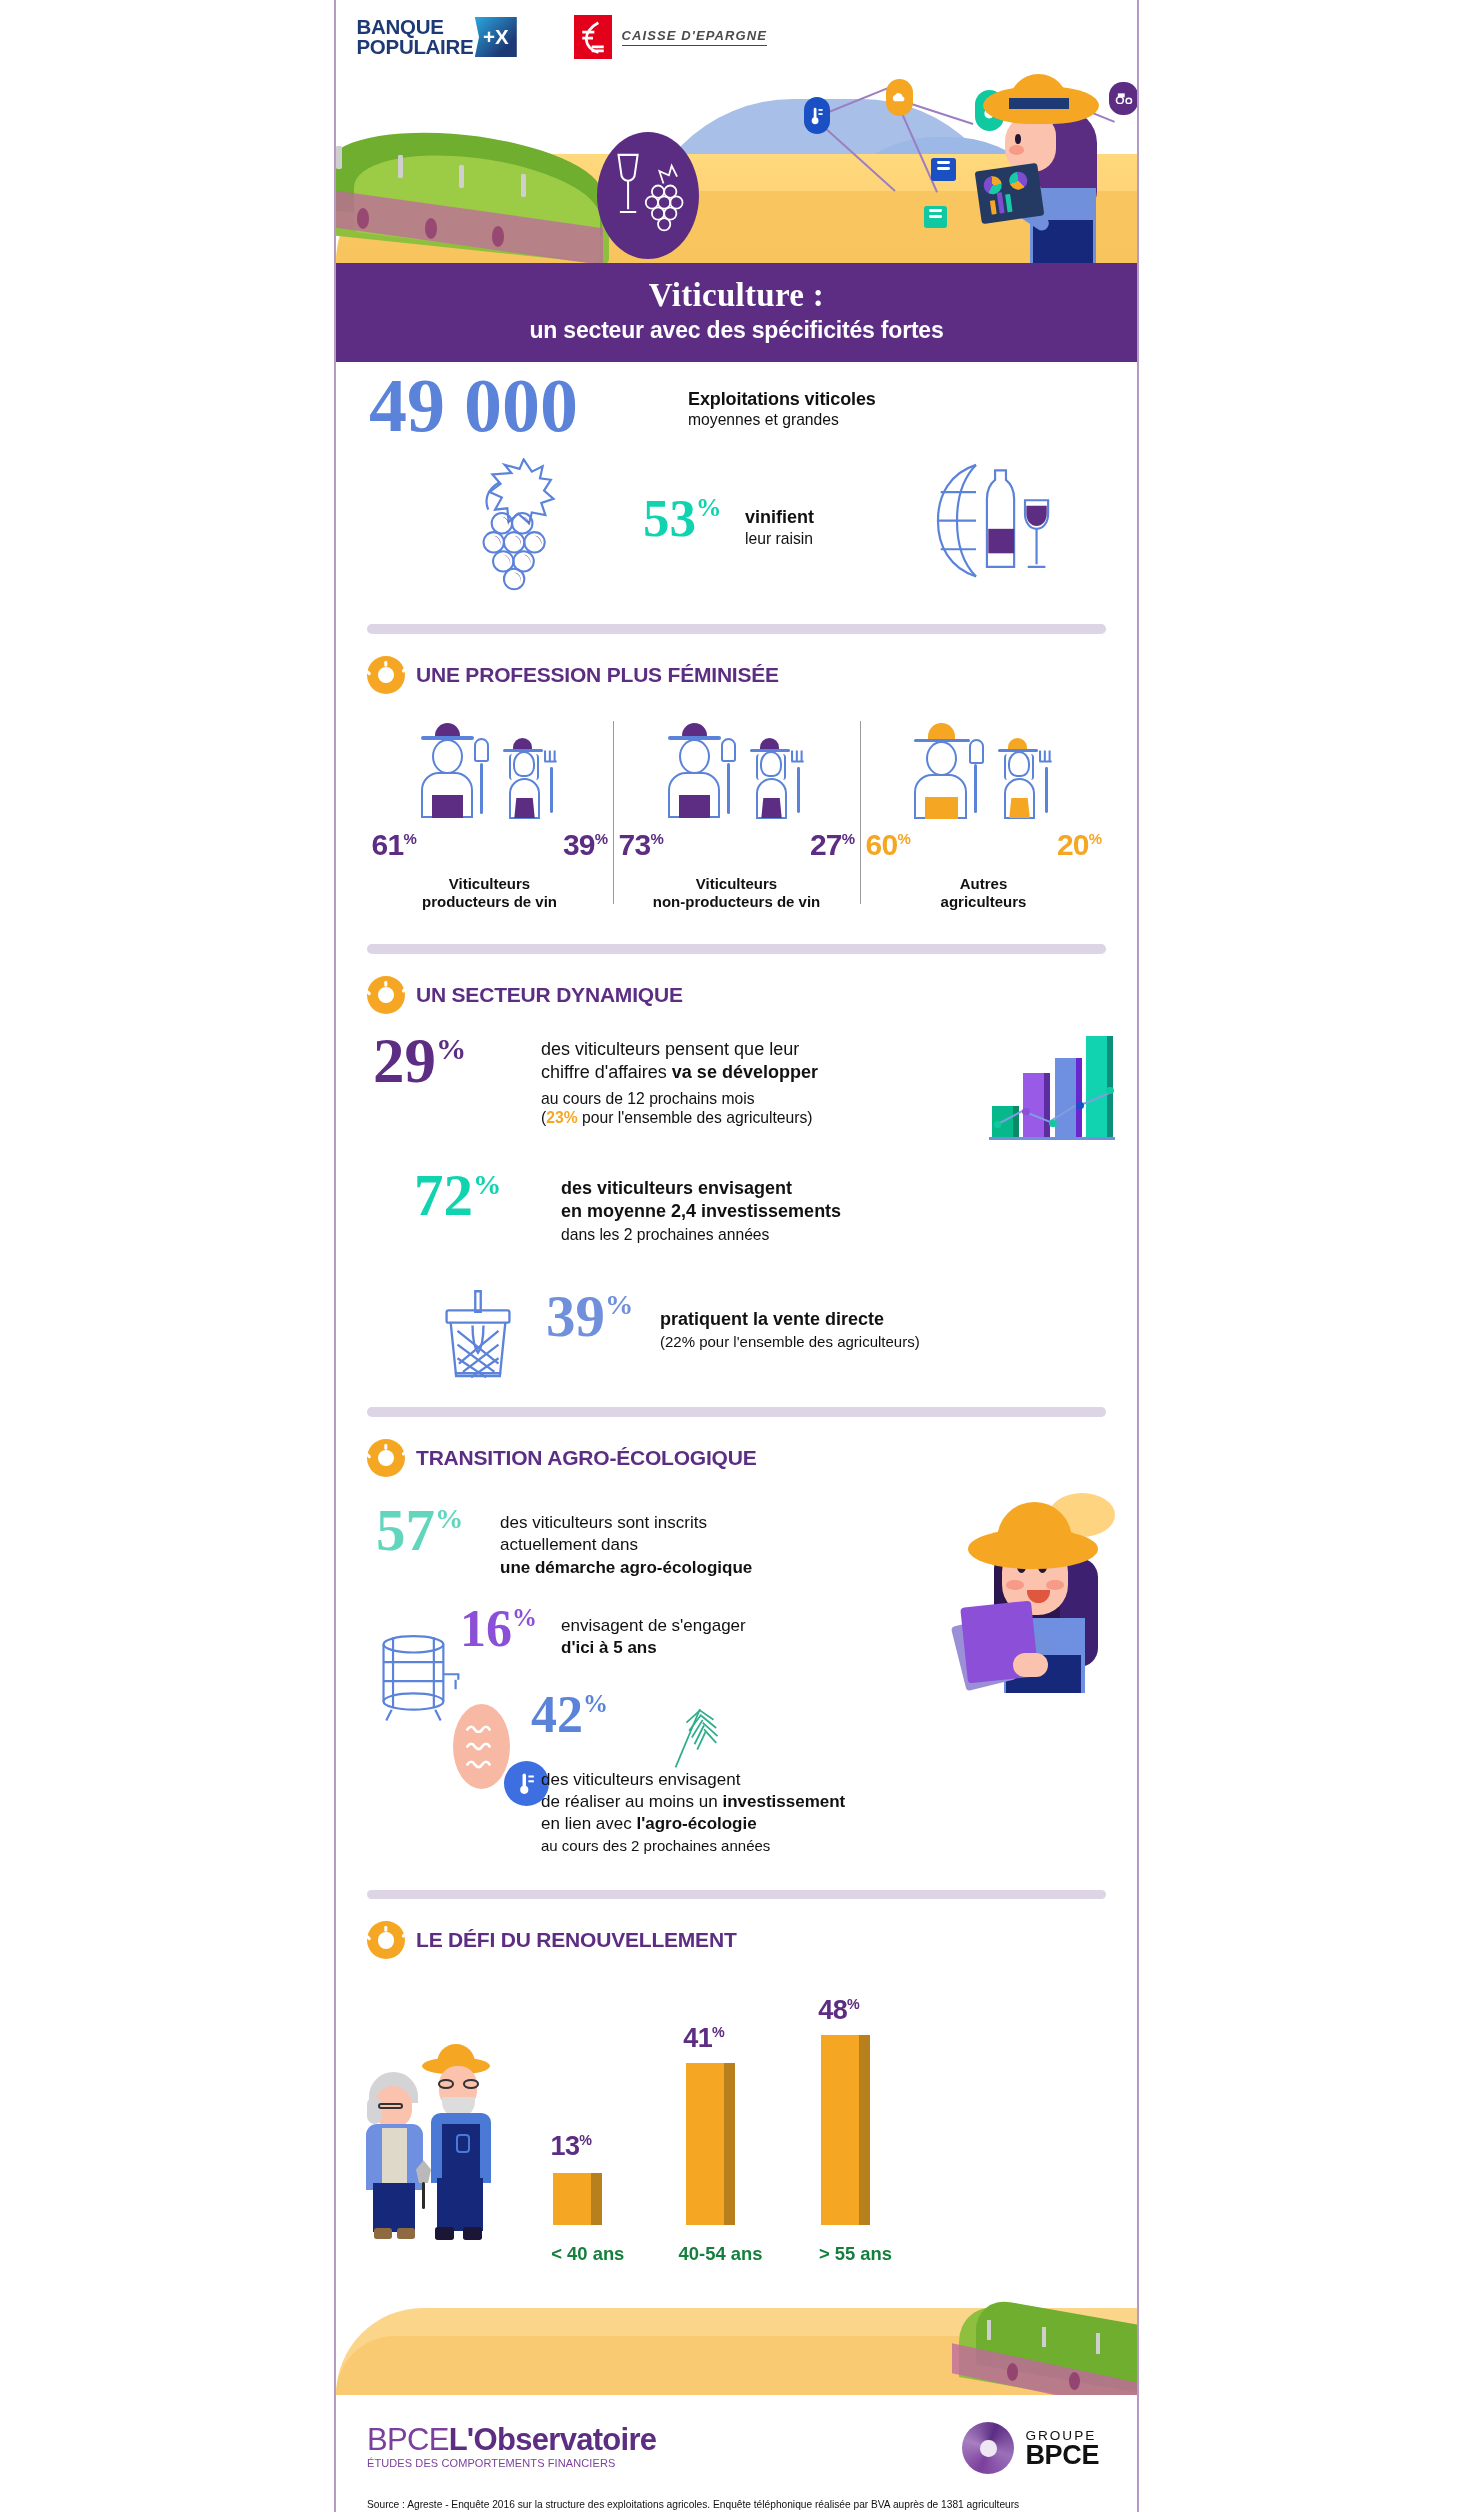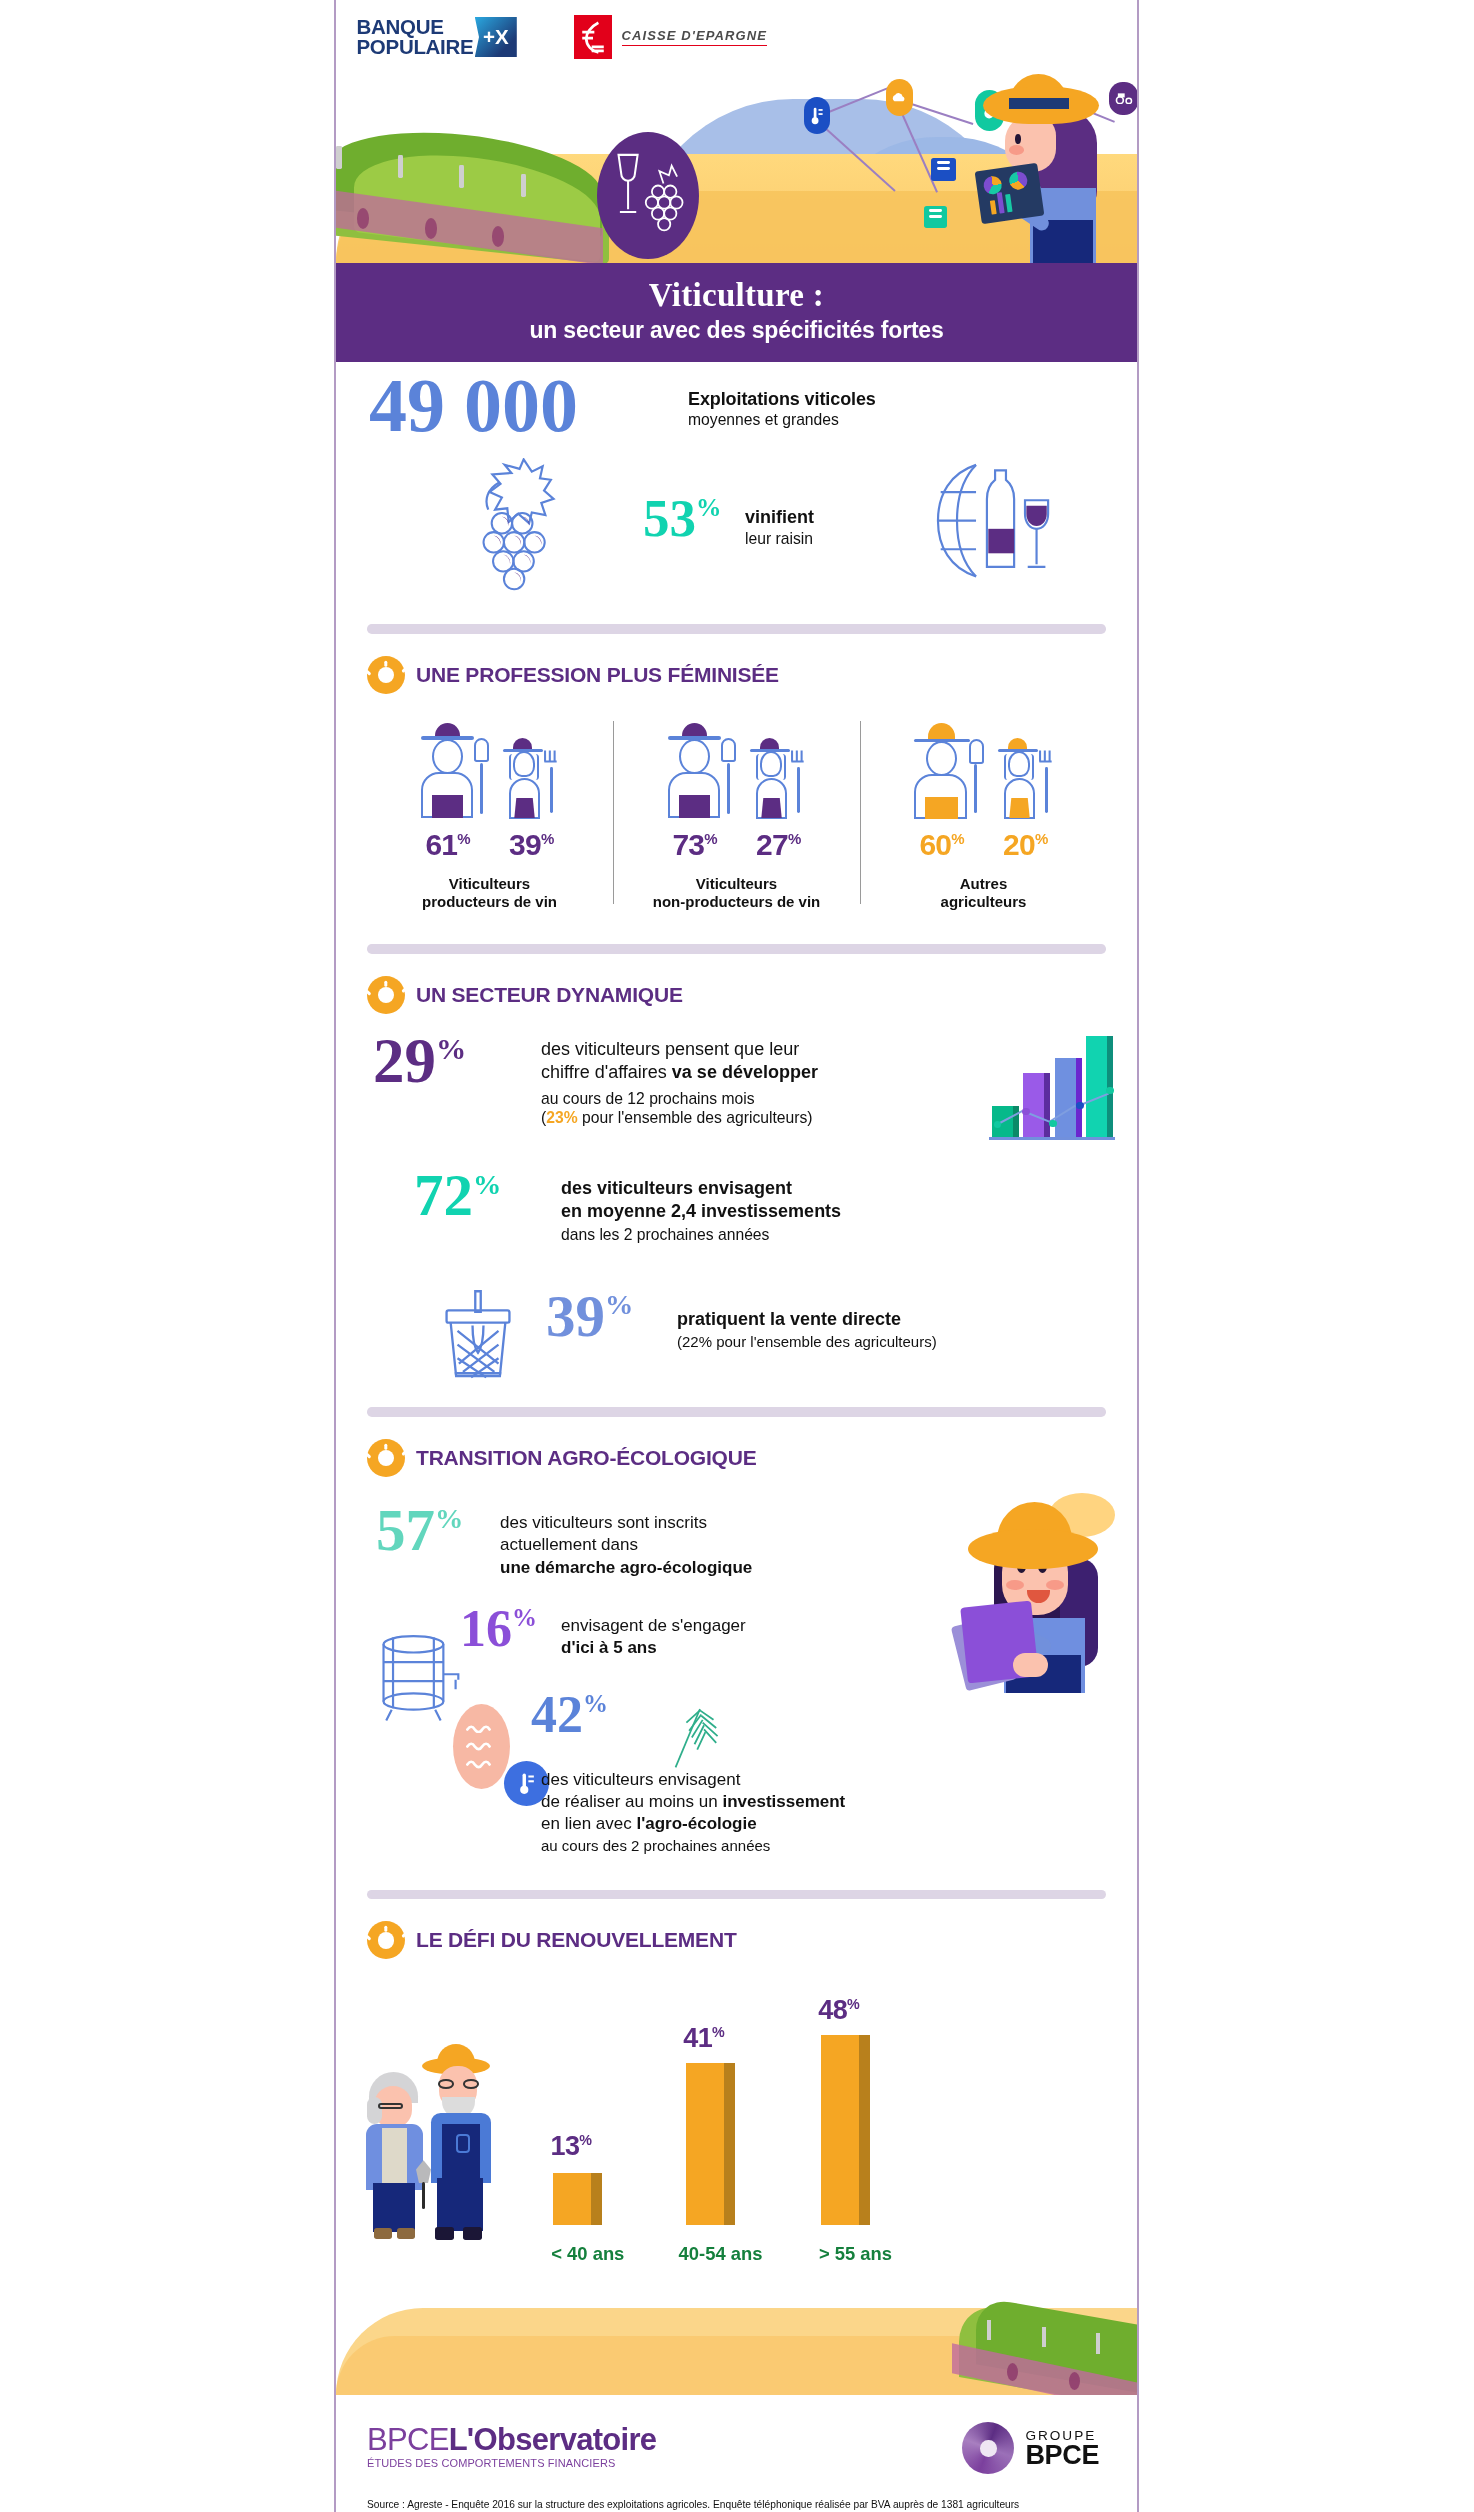--- a/index.html
+++ b/index.html
@@ -172,21 +172,21 @@
 
   
   .s2-groups { display:flex; justify-content:center; align-items:flex-start;
     margin-top:23px; padding: 0 30px; }
   .g-col { flex:1; text-align:center; position:relative; padding: 0 5.5px;}
   .g-col + .g-col::before {
     content:""; position:absolute; left:0; top:4.1px; width:1.4px; height:183px;
     background:#9a9a9a;
   }
   .g-figs { display:flex; justify-content:center; align-items:flex-end; gap:6.8px; height:102px;}
-  .g-pcts { display:flex; justify-content:center; gap:39px; margin-top:9.6px;}
+  .g-pcts { display:flex; justify-content:space-between; gap:39px; margin-top:9.6px;}
   .g-pct { font-size:30px; font-weight:bold; letter-spacing:-0.7px;}
   .g-pct sup { font-size:15px; }
   .g-caption { margin-top:12.3px; font-size:15px; font-weight:bold; color:#111; line-height:1.22;}
 
   .fig { position:relative; }
   .fig .hat-brim { position:absolute; height:3.4px; background:#5b83d9; border-radius:2px;}
   .fig .hat-dome { position:absolute; border-radius:27px 27px 0 0;}
   .fig .head { position:absolute; border:2.7px solid #5b83d9; border-radius:50%; background:#fff;}
   .fig .body { position:absolute; border:2.7px solid #5b83d9; border-radius:18px 18px 0 0; background:#fff;}
   .fig .apron { position:absolute; }
@@ -211,21 +211,21 @@
 
   .s3b { position:relative; height:116px; }
   .s3b-num { position:absolute; left:78px; top:2.7px; font-size:59px; color:#11d3b0;}
   .s3b-txt { position:absolute; left:225px; top:8.2px;}
   .s3b-txt .a { font-size:18px; font-weight:bold; color:#111; line-height:1.3;}
   .s3b-txt .b { font-size:15.7px; color:#111; margin-top:2.7px;}
 
   .s3c { position:relative; height:109px; }
   .s3c-basket { position:absolute; left:101px; top:2.7px; }
   .s3c-num { position:absolute; left:210px; top:6.8px; font-size:59px; color:#7190dc;}
-  .s3c-txt { position:absolute; left:341px; top:24.6px;}
+  .s3c-txt { position:absolute; left:324px; top:24.6px;}
   .s3c-txt .a { font-size:18px; font-weight:bold; color:#111;}
   .s3c-txt .b { font-size:15px; color:#111; margin-top:2.7px;}
 
   
   .s4 { position:relative; height:409px; }
   .s4-57 { position:absolute; left:40px; top:29px; font-size:59px; color:#62d6bd;}
   .s4-57t { position:absolute; left:156px; top:35px;}
   .s4-57t div { font-size:17px; color:#111; line-height:1.32;margin-left:8px;}
   .s4-57t .bold { font-weight:bold;}
   .s4-16 { position:absolute; left:124px; top:130px; font-size:52px; color:#8b4fd8;}

